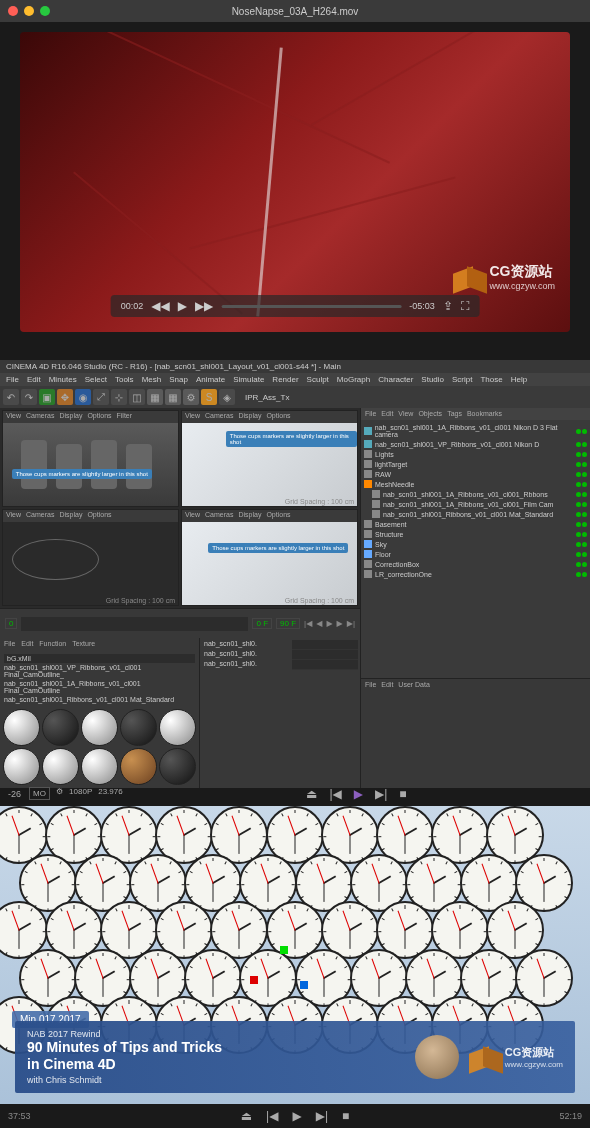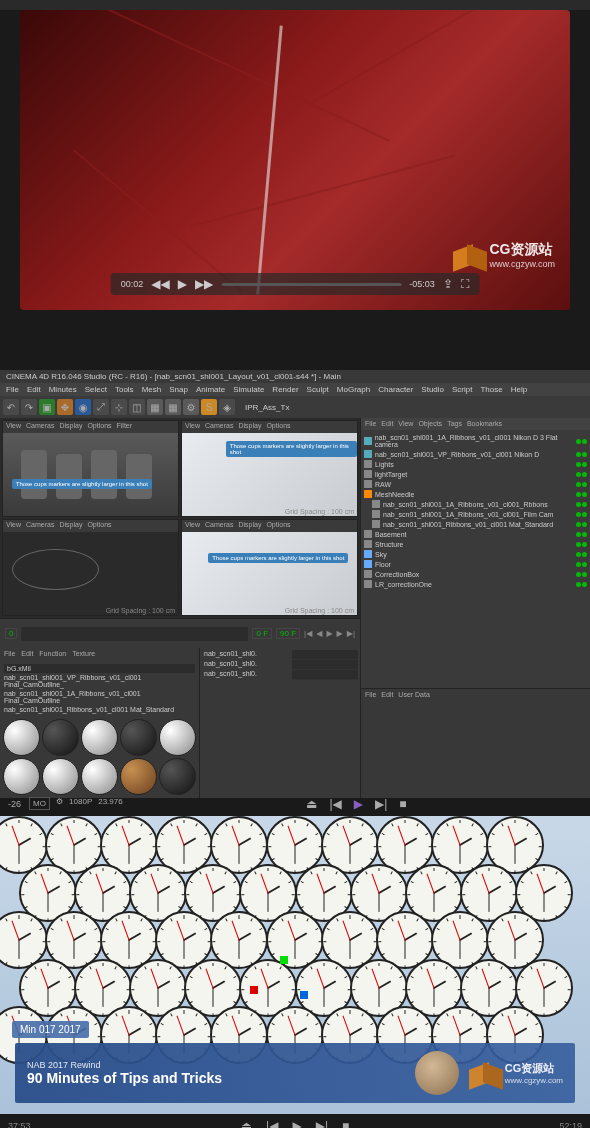--- a/index.html
+++ b/index.html
@@ -97,20 +97,28 @@
 .wm-cube::before { content: ''; position: absolute; width: 20px; height: 20px; background: #dd8820; transform: skewY(-20deg); left: 0; top: 8px; }
 .wm-cube::after { content: ''; position: absolute; width: 20px; height: 20px; background: #b86810; transform: skewY(20deg); left: 14px; top: 8px; }
 .wm-text { display: flex; flex-direction: column; }
 .wm-main { font-size: 14px; font-weight: bold; }
 .wm-url { font-size: 9px; opacity: 0.85; }
 </style>
 </head>
 <body>
 
 <div class="video-section">
+  <div class="titlebar">
+    <div class="traffic-lights">
+      <div class="tl tl-close"></div>
+      <div class="tl tl-min"></div>
+      <div class="tl tl-max"></div>
+    </div>
+    <span class="titlebar-title">NoseNapse_03A_H264.mov</span>
+  </div>
   <div class="video-viewport">
     <div class="neuron-bg">
       <div class="neuron-line" style="left:10%;top:20%;width:60%;height:2px;transform:rotate(25deg)"></div>
       <div class="neuron-line" style="left:30%;top:60%;width:50%;height:2px;transform:rotate(-15deg)"></div>
       <div class="neuron-line" style="left:5%;top:70%;width:40%;height:2px;transform:rotate(40deg)"></div>
       <div class="neuron-line" style="left:50%;top:10%;width:45%;height:2px;transform:rotate(-30deg)"></div>
       <div class="neuron-line" style="left:45%;top:5%;width:3px;height:90%;background:rgba(220,200,200,0.7);transform:rotate(5deg)"></div>
     </div>
     <div class="video-controls">
       <span class="vc-time">00:02</span>
@@ -1292,20 +1300,22 @@
       </div>
     </div>
   <div class="gizmo" style="left:280px;top:140px;background:#0d0"></div>
   <div class="gizmo" style="left:250px;top:170px;background:#d00"></div>
   <div class="gizmo" style="left:300px;top:175px;background:#06d"></div>
   <div class="badge-min"><span>Min     017 2017</span></div>
   <div class="lower-third">
     <div class="lt-text">
       <div class="lt-sub">NAB 2017 Rewind</div>
       <div class="lt-title">90 Minutes of Tips and Tricks</div>
+      <div class="lt-title">in Cinema 4D</div>
+      <div class="lt-author"><span>with</span> <span>Chris Schmidt</span></div>
     </div>
     <div class="lt-avatar"></div>
     <div class="watermark" style="position:relative;margin-left:10px">
       <div class="wm-cube"></div>
       <div class="wm-text">
         <span class="wm-main" style="font-size:11px">CG资源站</span>
         <span class="wm-url" style="font-size:8px">www.cgzyw.com</span>
       </div>
     </div>
   </div>

